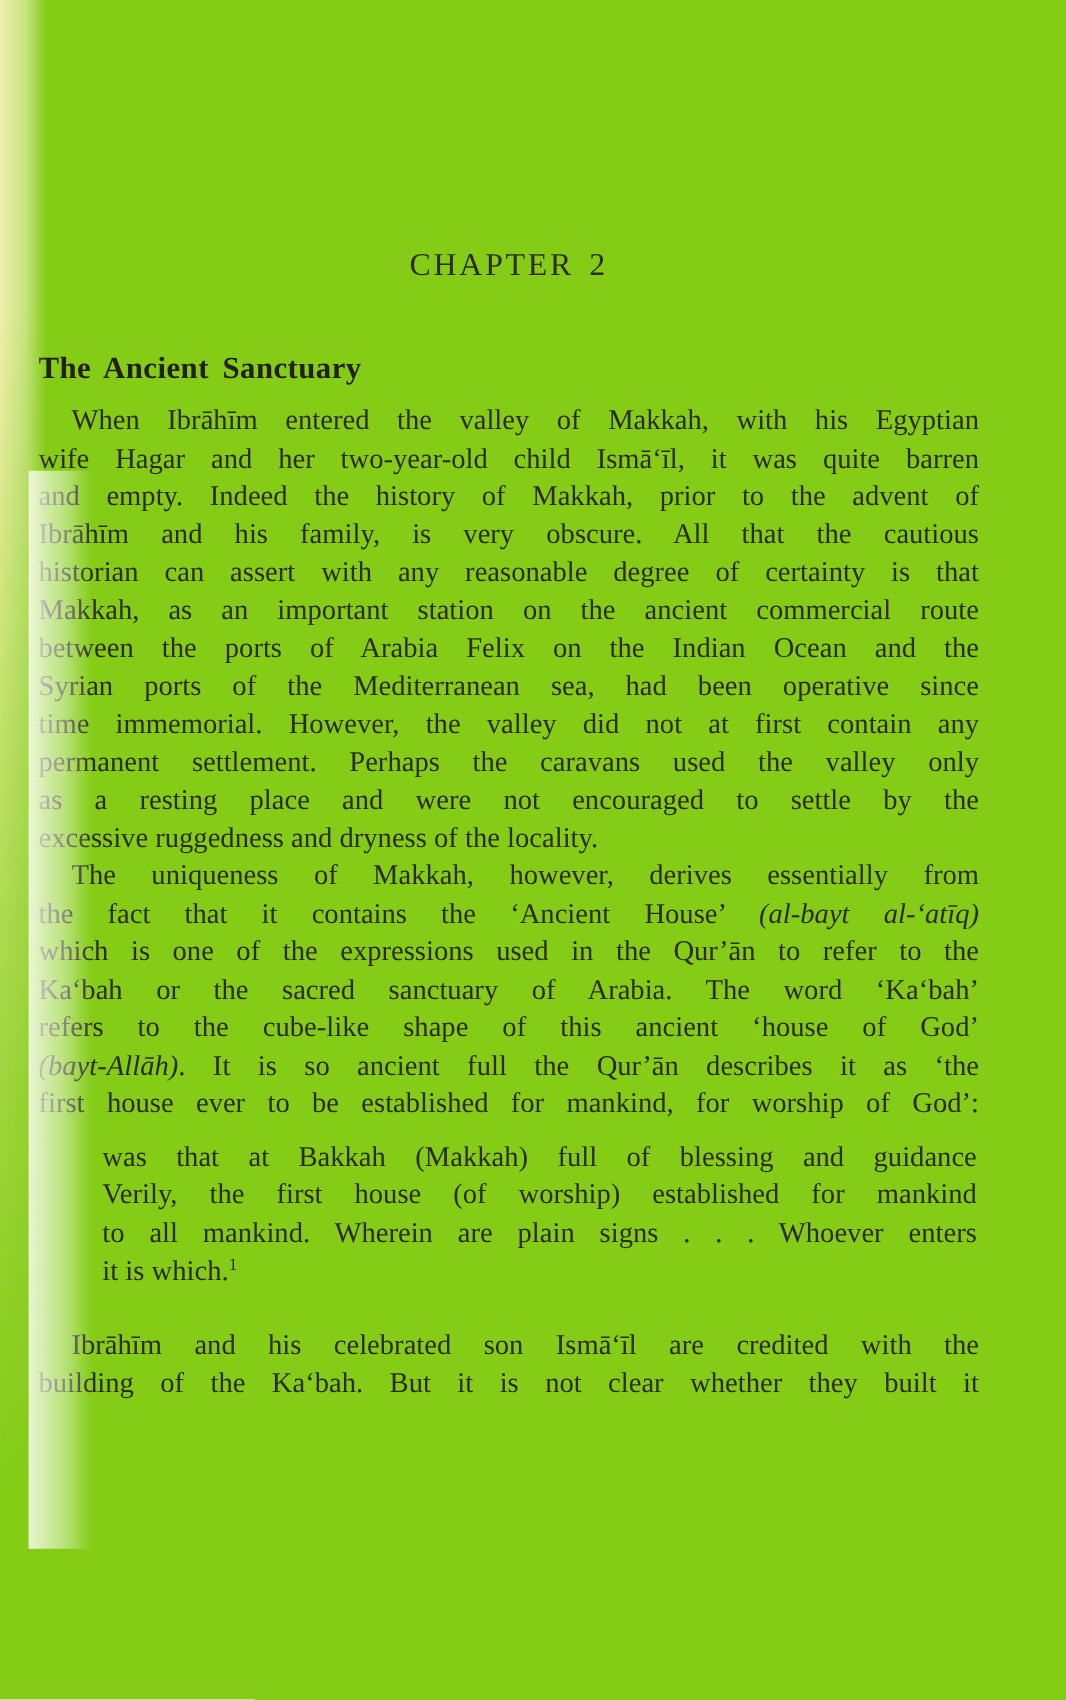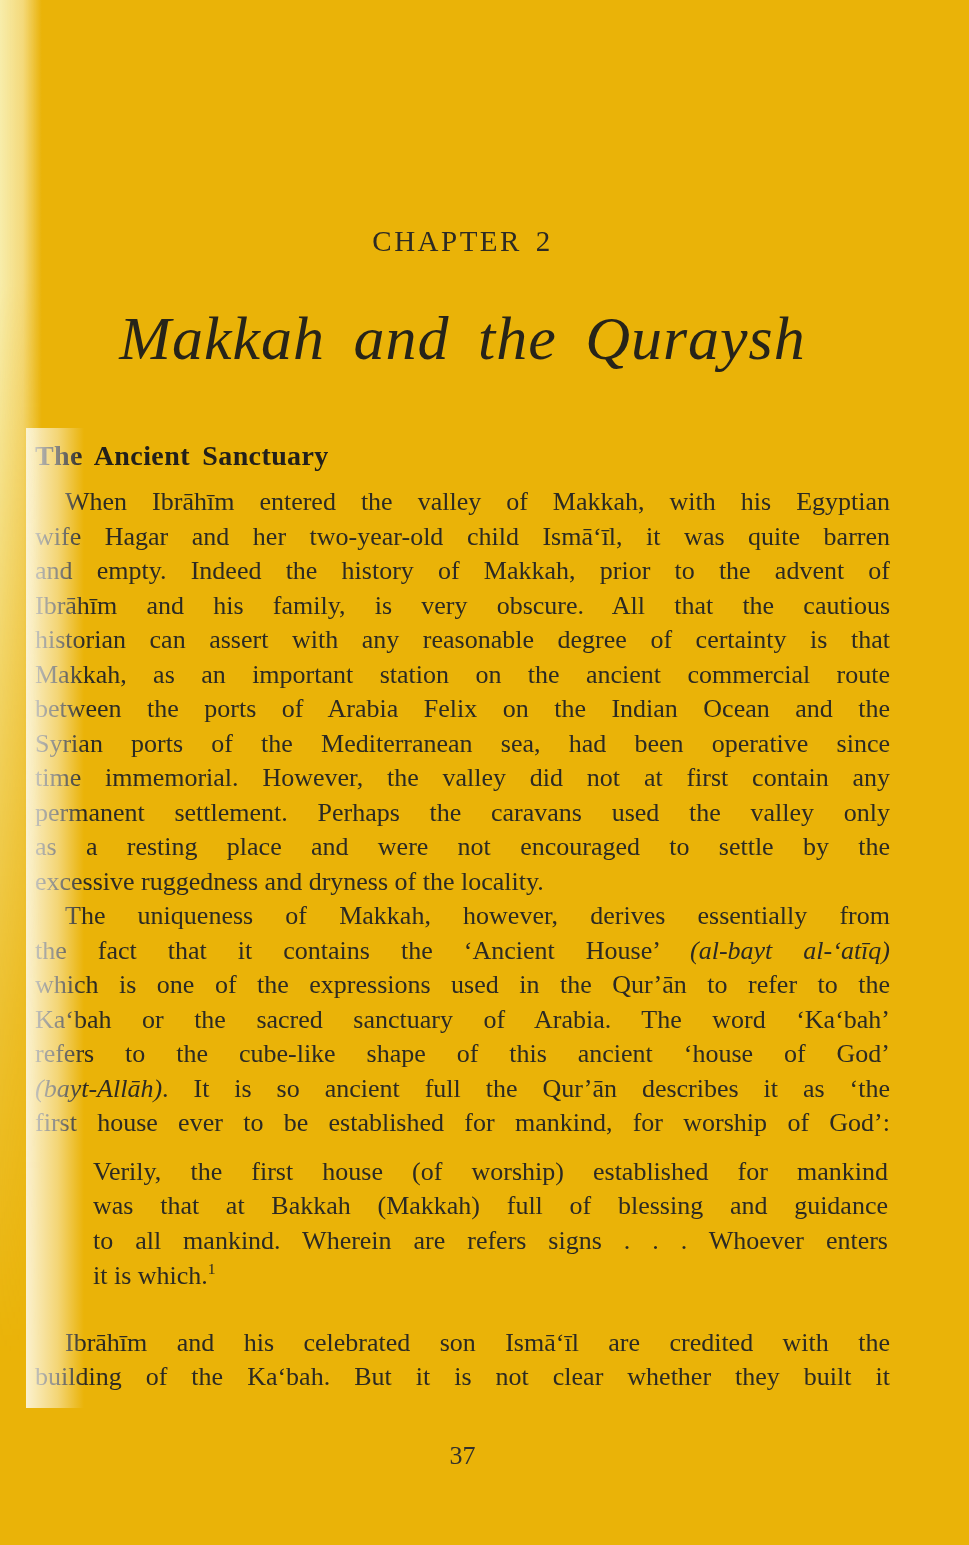--- a/index.html
+++ b/index.html
@@ -6,21 +6,21 @@
   html, body {
     margin: 0;
     padding: 0;
     background: #ffffff;
   }
   .page {
     position: relative;
     width: 969px;
     height: 1545px;
     margin: 0 auto;
-    background: #eab308;
+    background: #84cc16;
     overflow: hidden;
     font-family: "Liberation Serif", "DejaVu Serif", serif;
     color: #2c2a23;
   }
   
   .edge-tint {
     position: absolute;
     left: 0; top: 0;
     width: 42px; height: 100%;
     background: linear-gradient(to right, rgba(248,240,180,0.95), rgba(252,248,216,0.55) 55%, rgba(255,255,255,0) 100%);
@@ -109,21 +109,20 @@
 </head>
 <body>
 
 <div class="page">
   <div class="edge-tint"></div>
   <div class="fade-overlay"></div>
 
   <div class="content">
     <div class="chapter-label">CHAPTER 2</div>
 
-    <h1 class="title">Makkah and the Quraysh</h1>
 
     <h2 class="section-heading">The Ancient Sanctuary</h2>
 
     <div class="text-body">
         <div class="para">
           <div class="tline indent"><span>When Ibrāhīm entered the valley of Makkah, with his Egyptian</span></div>
           <div class="tline"><span>wife Hagar and her two-year-old child Ismā‘īl, it was quite barren</span></div>
           <div class="tline"><span>and empty. Indeed the history of Makkah, prior to the advent of</span></div>
           <div class="tline"><span>Ibrāhīm and his family, is very obscure. All that the cautious</span></div>
           <div class="tline"><span>historian can assert with any reasonable degree of certainty is that</span></div>
@@ -138,26 +137,25 @@
         <div class="para">
           <div class="tline indent"><span>The uniqueness of Makkah, however, derives essentially from</span></div>
           <div class="tline"><span>the fact that it contains the ‘Ancient House’ </span><span class="it">(al-bayt al-‘atīq)</span></div>
           <div class="tline"><span>which is one of the expressions used in the Qur’ān to refer to the</span></div>
           <div class="tline"><span>Ka‘bah or the sacred sanctuary of Arabia. The word ‘Ka‘bah’</span></div>
           <div class="tline"><span>refers to the cube-like shape of this ancient ‘house of God’</span></div>
           <div class="tline"><span class="it">(bayt-Allāh)</span><span>. It is so ancient full the Qur’ān describes it as ‘the</span></div>
           <div class="tline"><span>first house ever to be established for mankind, for worship of God’:</span></div>
         </div>
         <div class="quote">
+          <div class="tline"><span>was that at Bakkah (Makkah) full of blessing and guidance</span></div>
           <div class="tline"><span>Verily, the first house (of worship) established for mankind</span></div>
-          <div class="tline"><span>was that at Bakkah (Makkah) full of blessing and guidance</span></div>
-          <div class="tline"><span>to all mankind. Wherein are refers signs . . . Whoever enters</span></div>
+          <div class="tline"><span>to all mankind. Wherein are plain signs . . . Whoever enters</span></div>
           <div class="tline endline"><span>it is which.</span><span class="sup">1</span></div>
         </div>
         <div class="para">
           <div class="tline indent"><span>Ibrāhīm and his celebrated son Ismā‘īl are credited with the</span></div>
           <div class="tline"><span>building of the Ka‘bah. But it is not clear whether they built it</span></div>
         </div>
       </div>
 
-    <div class="page-number">37</div>
   </div>
 </div>
 
 </body></html>

